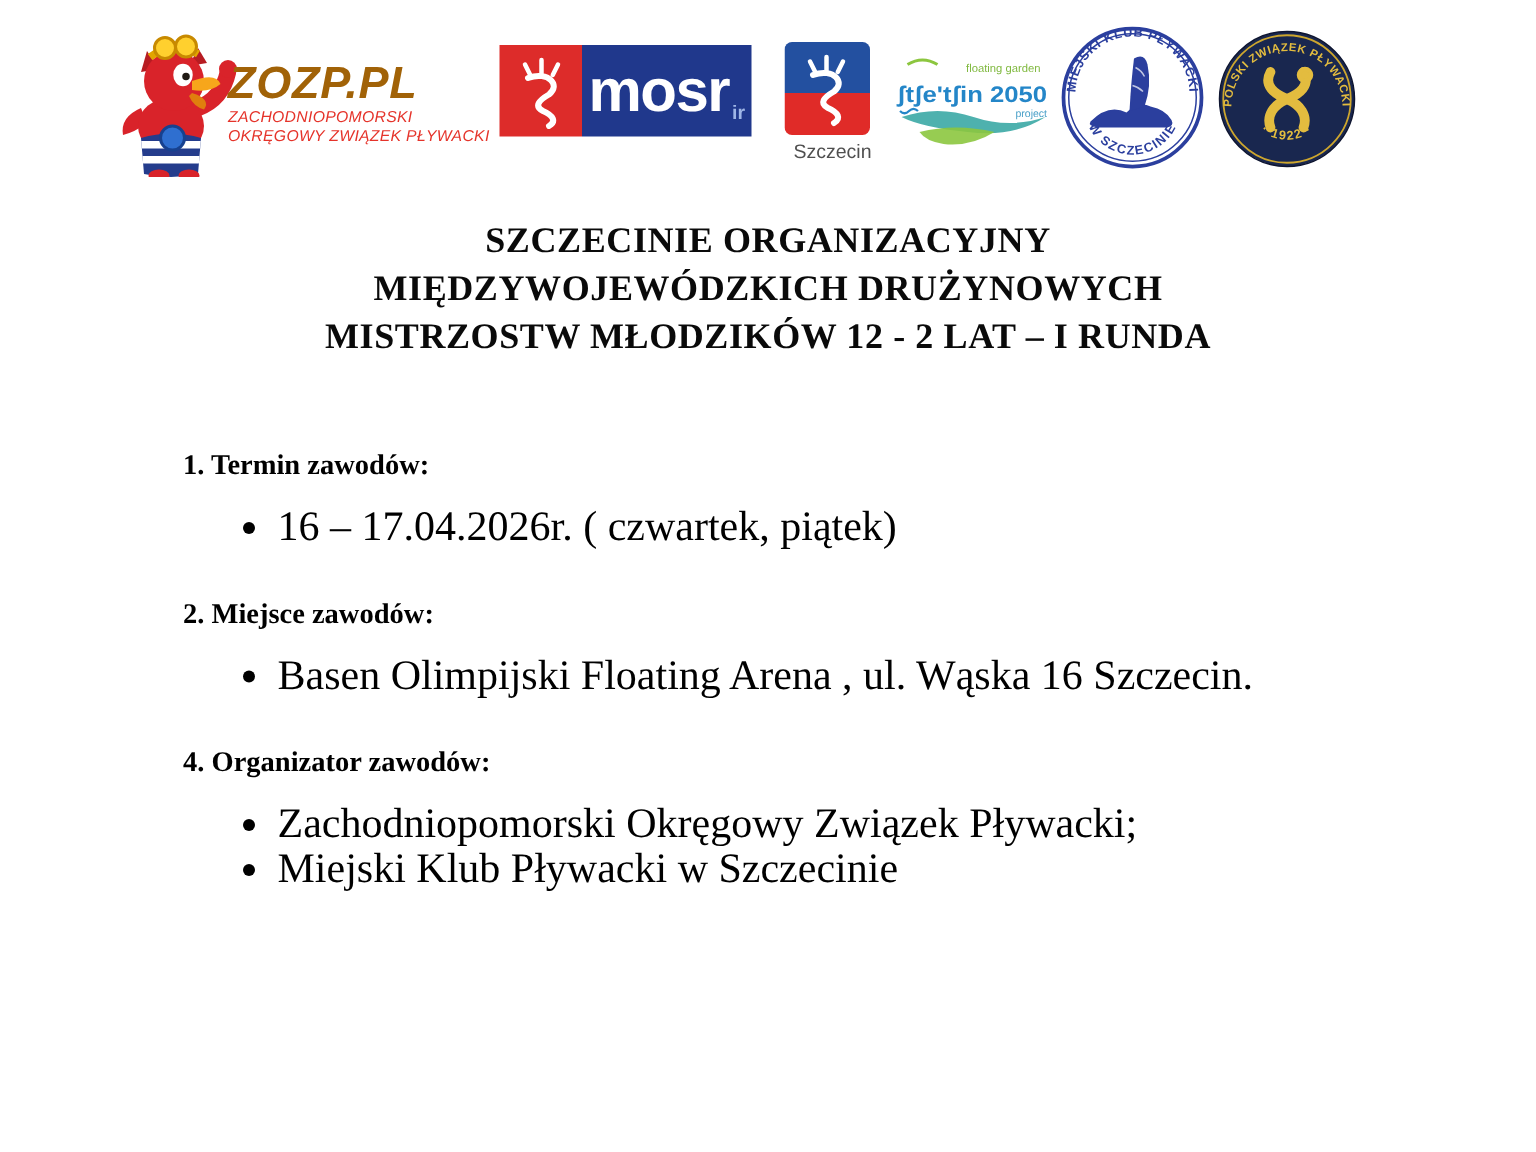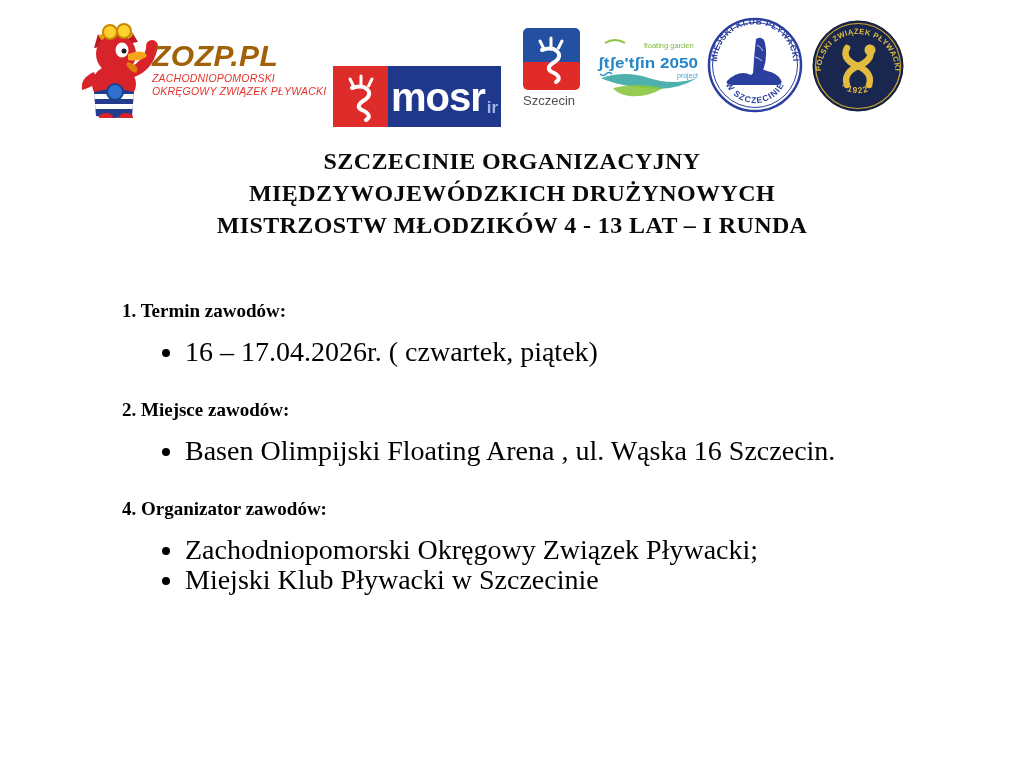--- a/index.html
+++ b/index.html
@@ -10,33 +10,33 @@
     font-family:"Liberation Serif", serif;
   }
   .abs { position:absolute; }
 
   
   .logo-zozp-mascot { left:74px; top:20px; }
   .logo-zozp-text { left:152px; top:40px; width:190px; font-family:"Liberation Sans", sans-serif; font-style:italic; }
   .zozp-title { font-size:30px; font-weight:700; color:#a16207; letter-spacing:0.5px; line-height:32px; }
   .zozp-sub { font-size:10.5px; font-weight:400; color:#e5332a; line-height:13px; letter-spacing:0.2px; }
 
-  .logo-mosr { left:333px; top:30px; height:61px; display:flex;margin-top:36px; }
+  .logo-mosr { left:333px; top:30px; height:61px; display:flex; }
   .mosr-red { width:55px; height:61px; background:#dd2c2a; display:flex; align-items:center; justify-content:center; }
   .mosr-navy { width:113px; height:61px; background:#20388c; display:flex; align-items:center; justify-content:center;
                font-family:"Liberation Sans", sans-serif; }
   .mosr-word { color:#fff; font-size:40px; font-weight:700; letter-spacing:-1px; line-height:1; }
-  .mosr-ir { color:#9fb6e6; font-size:17px; font-weight:700; align-self:flex-end; margin:0 0 9px 2px; }
+  .mosr-ir { color:#9fb6e6; font-size:13px; font-weight:700; align-self:flex-end; margin:0 0 9px 2px; }
 
   .logo-szczecin { left:523px; top:28px; width:58px; font-family:"Liberation Sans", sans-serif; }
   .szcz-flag { position:relative; width:57px; height:62px; border-radius:5px; overflow:hidden; }
   .szcz-blue { height:34px; background:#2350a0; }
   .szcz-red { height:28px; background:#e02b28; }
   .szcz-griffin { position:absolute; left:8px; top:5px; }
-  .szcz-caption { font-size:13px; color:#4f4f4f; text-align:left; margin-top:3px; }
+  .szcz-caption { font-size:13px; color:#4f4f4f; text-align:right; margin-top:3px; }
 
   .logo-stetin { left:597px; top:36px; }
   .logo-mkp { left:707px; top:17px; }
   .logo-pzp { left:811px; top:19px; }
 
   
   .doc-title {
     position:absolute; top:145px; left:0; width:100%;
     text-align:center; font-weight:700; font-size:24px; line-height:32px;
     letter-spacing:0.4px; color:#0a0a0a;
@@ -161,21 +161,21 @@
         <path d="M 36,29 C 31,38 39,44 47,47 C 56,51 61,58 58,66" stroke="#e3bc3f" stroke-width="6.5" fill="none" stroke-linecap="round"></path>
         <path d="M 58,29 C 63,38 55,44 47,47 C 38,51 33,58 36,66" stroke="#e3bc3f" stroke-width="6.5" fill="none" stroke-linecap="round"></path>
         <circle cx="59" cy="31" r="4" fill="none" stroke="#e3bc3f" stroke-width="3"></circle>
       </g>
     </svg>
   </header>
 
   <div class="doc-title">
     <div>SZCZECINIE ORGANIZACYJNY</div>
     <div>MIĘDZYWOJEWÓDZKICH DRUŻYNOWYCH</div>
-    <div>MISTRZOSTW MŁODZIKÓW 4 - 13 LAT – I RUNDA</div>
+    <div>MISTRZOSTW MŁODZIKÓW 12 - 2 LAT – I RUNDA</div>
   </div>
 
   <main class="content">
 
     <section>
       <h3>1. Termin zawodów:</h3>
       <ul>
         <li>16 – 17.04.2026r. ( czwartek, piątek)</li>
       </ul>
     </section>

